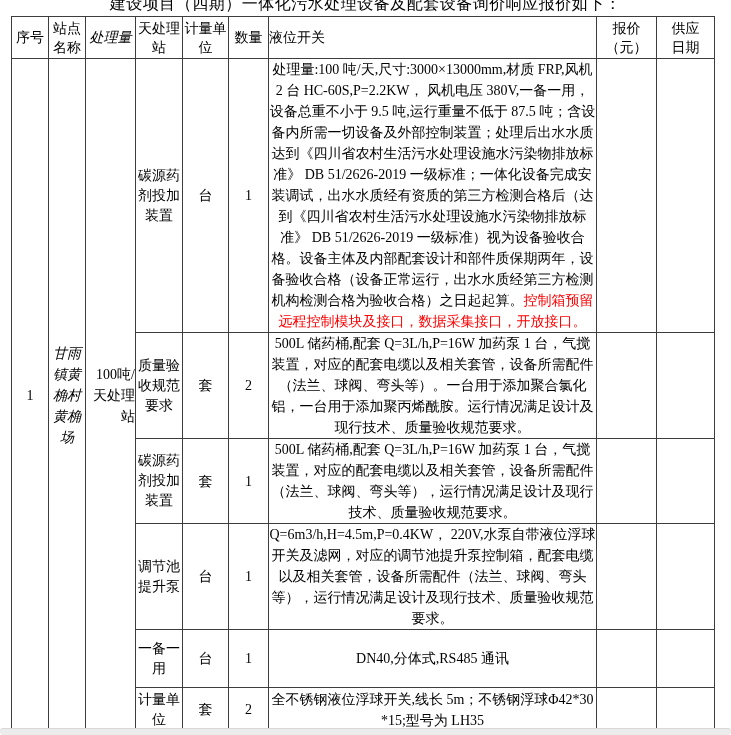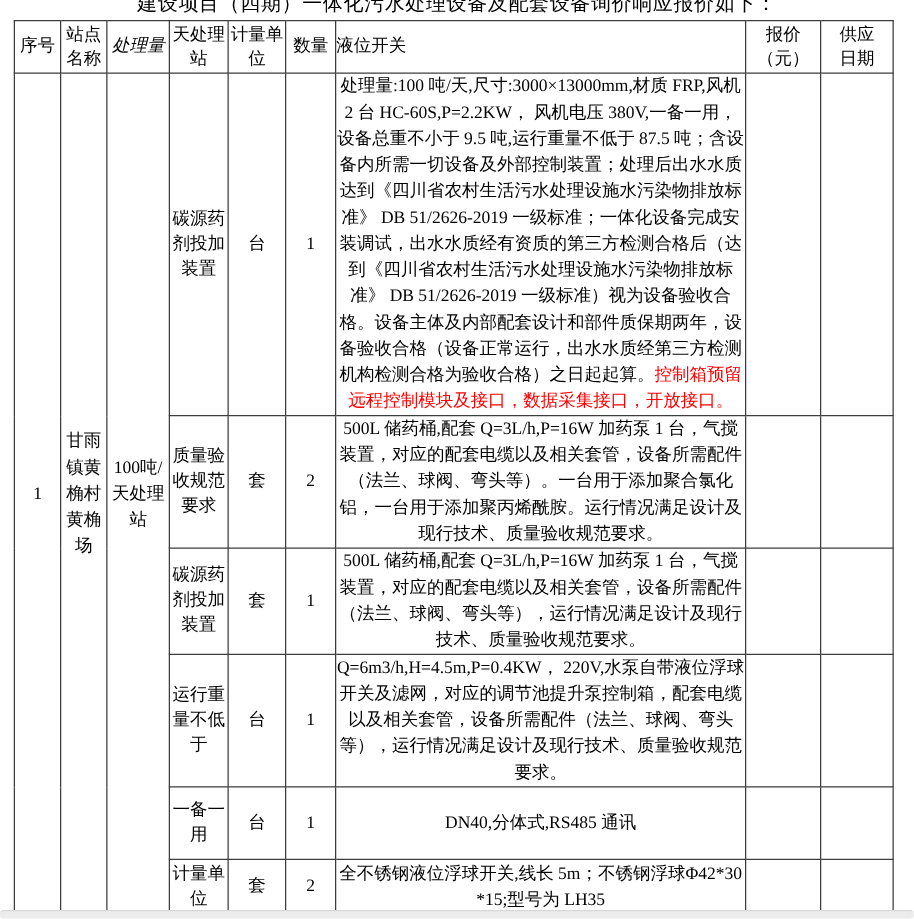--- a/index.html
+++ b/index.html
@@ -50,22 +50,22 @@
     padding: 0 5px;
   }
   th.hdr-cap   { padding: 0 9px; font-style: italic; }
   th.hdr-unit  { padding: 0 9px; }
   th.hdr-qty   { padding: 0 7px; }
   th.hdr-tech  { text-align: left; padding: 0 0 0 6px; white-space: normal; }
   td.c {
     text-align: center;
     line-height: 21px;
   }
-  td.site-cell { padding: 0 4px; line-height: 21px; }
-  td.cap-cell  { padding: 0 9px; line-height: 21px; }
+  td.site-cell { padding: 0 4px; line-height: 21px; font-style: italic; }
+  td.cap-cell  { padding: 0 9px; line-height: 21px; text-align: right; }
   td.name-cell { padding: 0 9px; line-height: 20px; }
   td.tech {
     vertical-align: top;
     text-align: center;
     padding: 1px 4px 0 5px;
     line-height: 21px;
     margin-top: 36px;
   }
   .red-seg { color: #ff0000; }
   tr.r1 td { height: 274px; }
@@ -139,21 +139,21 @@
     </tr>
     <tr class="r3">
       <td class="c name-cell">碳源药剂投加装置</td>
       <td class="c">套</td>
       <td class="c">1</td>
       <td class="tech">500L 储药桶,配套 Q=3L/h,P=16W 加药泵 1 台，气搅装置，对应的配套电缆以及相关套管，设备所需配件（法兰、球阀、弯头等），运行情况满足设计及现行技术、质量验收规范要求。</td>
       <td></td>
       <td></td>
     </tr>
     <tr class="r4">
-      <td class="c name-cell">运行重量不低于</td>
+      <td class="c name-cell">调节池提升泵</td>
       <td class="c">台</td>
       <td class="c">1</td>
       <td class="tech">Q=6m3/h,H=4.5m,P=0.4KW， 220V,水泵自带液位浮球开关及滤网，对应的调节池提升泵控制箱，配套电缆以及相关套管，设备所需配件（法兰、球阀、弯头等），运行情况满足设计及现行技术、质量验收规范要求。</td>
       <td></td>
       <td></td>
     </tr>
     <tr class="r5">
       <td class="c name-cell">一备一用</td>
       <td class="c">台</td>
       <td class="c">1</td>

